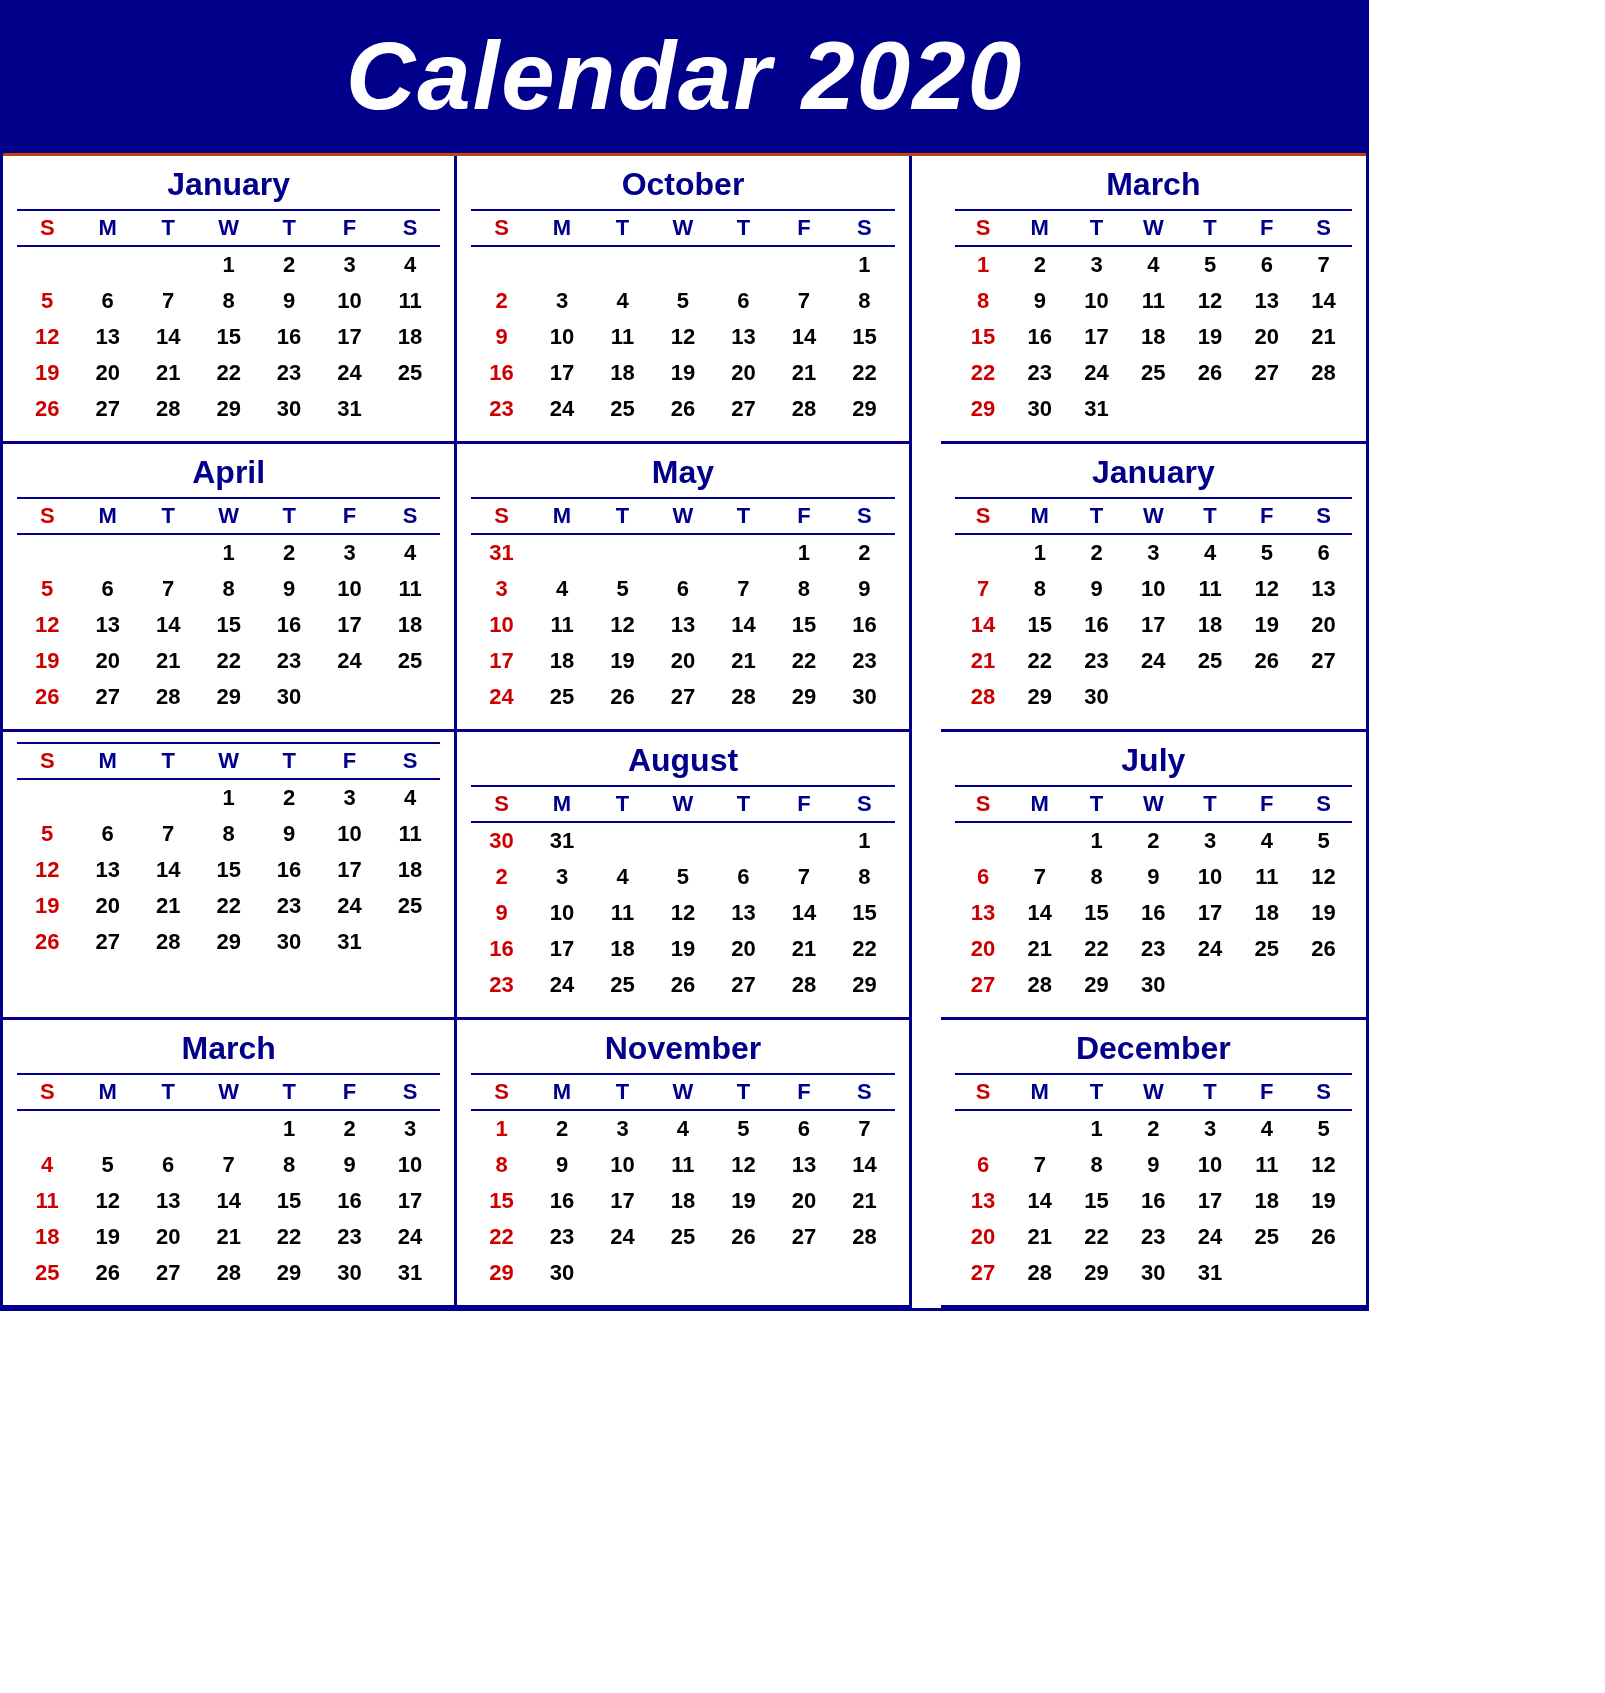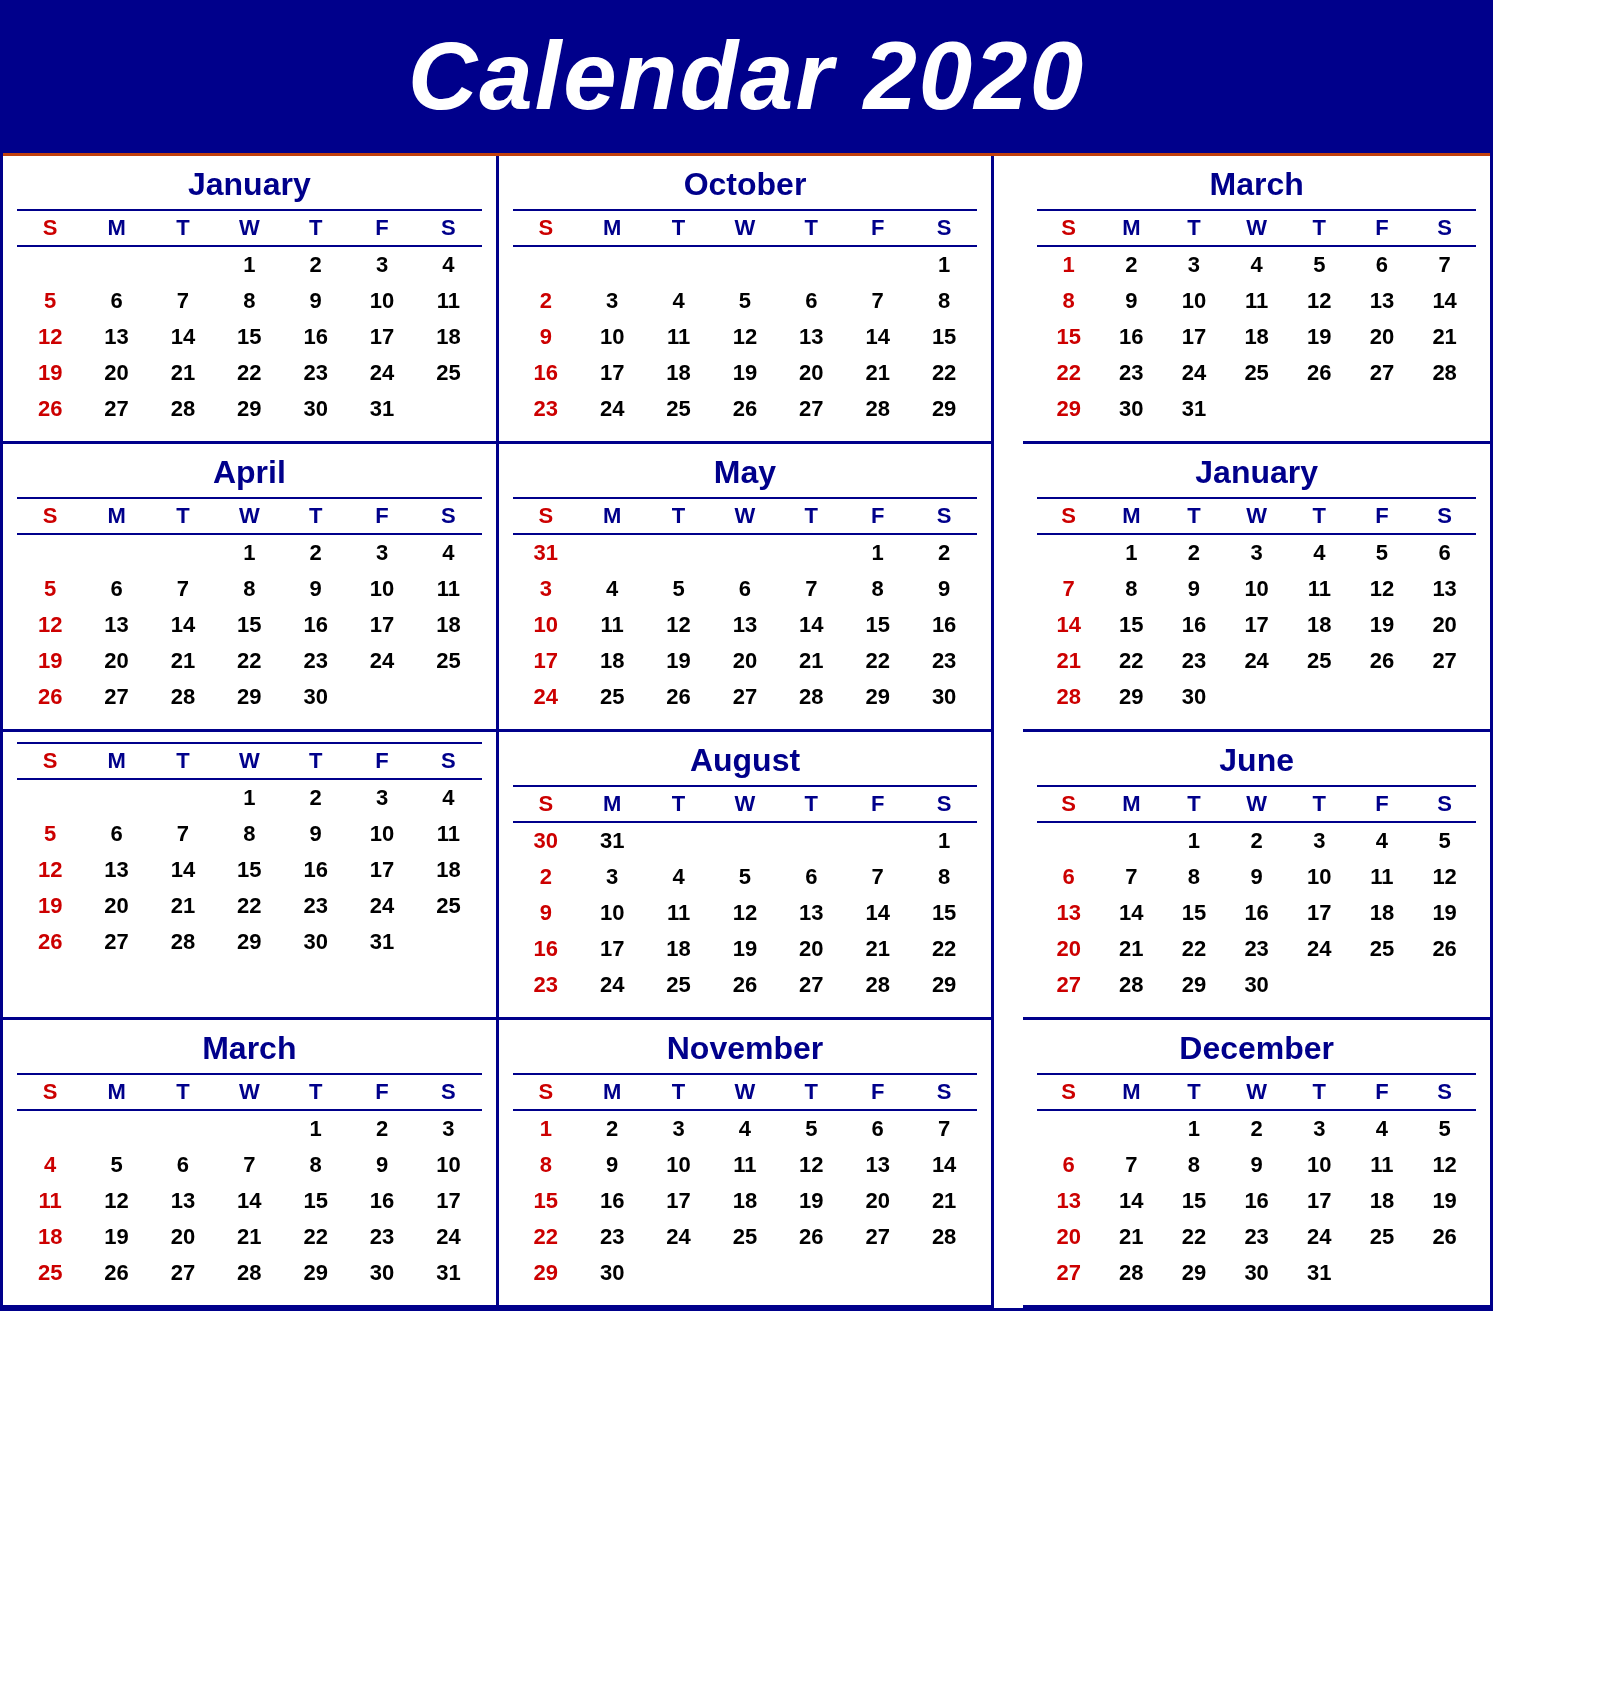--- a/index.html
+++ b/index.html
@@ -3,21 +3,21 @@
   <meta charset="utf-8">
   <style>
     * { margin: 0; padding: 0; box-sizing: border-box; }
     body {
       background: #fff;
       font-family: Arial, sans-serif;
       width: 1605px;
       min-height: 1693px;
     }
     .calendar-wrapper {
-      width: 1493px;
+      width: 1369px;
       background: #fff;
       border: 3px solid #00008B;
     }
     .calendar-header {
       background: #00008B;
       text-align: center;
       padding: 18px 0 22px 0;
     }
     .calendar-header h1 {
       color: #fff;
@@ -585,21 +585,21 @@
               <td>25</td>
               <td>26</td>
               <td>27</td>
               <td>28</td>
               <td>29</td>
             </tr>
           </tbody>
         </table>
       </div>
       <div class="month-cell">
-        <div class="month-name">June</div>
+        <div class="month-name">July</div>
         <table class="month-table">
           <thead>
             <tr>
               <th class="sunday">S</th>
               <th>M</th>
               <th>T</th>
               <th>W</th>
               <th>T</th>
               <th>F</th>
               <th>S</th>

